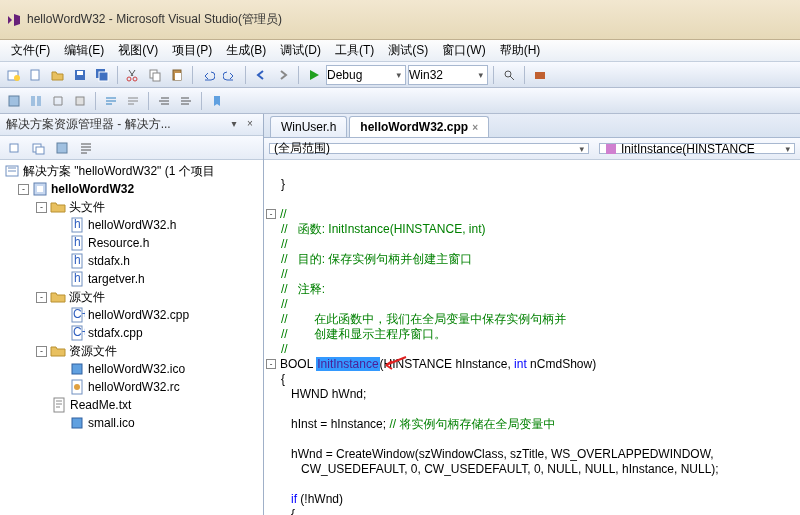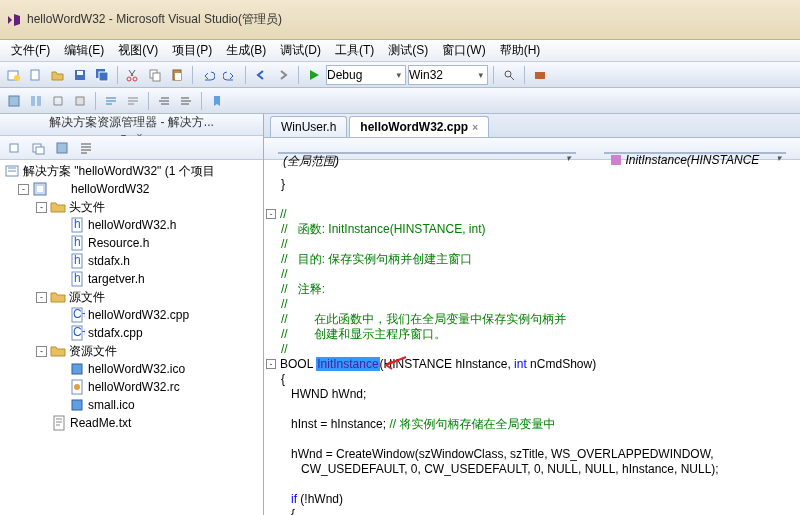--- a/index.html
+++ b/index.html
@@ -9,40 +9,40 @@
 .titlebar .title { color: #333; }
 .menubar { height: 22px; background: linear-gradient(#fdfdfd, #eaeff6); display: flex; align-items: center; padding: 0 4px; border-bottom: 1px solid #c4cfde; }
 .menubar .mitem { padding: 2px 7px; cursor: default; text-align: center; }
 .toolbar { height: 26px; background: linear-gradient(#f8faff, #d9e2ef); display: flex; align-items: center; padding: 0 4px; border-bottom: 1px solid #b0bcd0; gap: 2px; }
 .tb-btn { width: 20px; height: 20px; display: flex; align-items: center; justify-content: center; border: 1px solid transparent; border-radius: 2px; }
 .tb-sep { width: 1px; height: 18px; background: #b0bcd0; margin: 0 3px; }
 .tb-combo { height: 20px; border: 1px solid #a8b8d0; background: #fff; padding: 0 18px 0 0; display: flex; align-items: center; position: relative; min-width: 80px; }
 .tb-combo::after { content: "▾"; position: absolute; right: 4px; font-size: 9px; color: #555; }
 .main { display: flex; height: 441px; }
 .sidebar { width: 264px; background: #fff; border-right: 1px solid #a0b0c8; display: flex; flex-direction: column; }
-.side-header { height: 22px; background: linear-gradient(#f8faff, #e0e8f4); border-bottom: 1px solid #c0ccdc; display: flex; align-items: center; padding: 0 6px; justify-content: space-between; flex-direction: column; }
+.side-header { height: 22px; background: linear-gradient(#f8faff, #e0e8f4); border-bottom: 1px solid #c0ccdc; display: flex; align-items: center; padding: 0 6px; justify-content: space-between; }
 .side-header .title { color: #333; }
 .side-header .ctrls { display: flex; gap: 2px; }
 .side-header .ctrl { width: 14px; height: 14px; font-size: 10px; color: #555; text-align: center; }
 .side-toolbar { height: 24px; background: linear-gradient(#f8faff, #e6ecf6); border-bottom: 1px solid #c0ccdc; display: flex; align-items: center; padding: 0 4px; gap: 4px; }
 .tree { flex: 1; overflow: auto; padding: 2px 0; }
 .tree-row { display: flex; align-items: center; height: 18px; padding-left: 4px; white-space: nowrap; }
 .tree-exp { width: 11px; height: 11px; border: 1px solid #888; background: #fff; font-size: 9px; line-height: 9px; text-align: center; margin-right: 3px; color: #333; cursor: pointer; }
 .tree-noexp { width: 15px; }
 .tree-icon { width: 16px; height: 16px; margin-right: 3px; display: flex; align-items: center; justify-content: center; }
 .tree-label { cursor: default; }
-.tree-label.bold { font-weight: normal; margin-left: 20px; }
+.tree-label.bold { font-weight: bold; }
 .ind1 { padding-left: 18px; } .ind2 { padding-left: 36px; } .ind3 { padding-left: 54px; }
 .editor-area { flex: 1; display: flex; flex-direction: column; background: #fff; }
 .tabstrip { height: 24px; background: linear-gradient(#e8eef8, #d8e2f0); display: flex; align-items: flex-end; padding-left: 6px; border-bottom: 1px solid #a8b8d0; }
 .etab { padding: 3px 10px; background: linear-gradient(#f8faff, #e8eef8); border: 1px solid #a8b8d0; border-bottom: none; border-radius: 3px 3px 0 0; margin-right: 2px; display: flex; align-items: center; gap: 4px; }
 .etab.active { background: #fff; font-weight: bold; }
 .etab .close { font-size: 10px; color: #888; }
 .nav-bar { height: 22px; background: linear-gradient(#f8faff, #e6ecf6); border-bottom: 1px solid #c0ccdc; display: flex; }
-.nav-combo { flex: 1; border: 1px solid #a8b8d0; background: #fff; margin: 14px; display: flex; align-items: flex-start; padding: 0 4px; position: relative; font-style: italic; }
+.nav-combo { flex: 1; border: 1px solid #a8b8d0; background: #fff; margin: 5px; display: flex; align-items: center; padding: 0 4px; position: relative; }
 .nav-combo::after { content: "▾"; position: absolute; right: 4px; font-size: 9px; color: #555; }
 .nav-combo .nicon { width: 14px; height: 14px; margin-right: 3px; }
 .code { flex: 1; overflow: auto; font-family: Consolas, "Courier New", monospace; font-size: 12px; position: relative; padding: 2px 0; }
 .code-line { display: flex; min-height: 15px; line-height: 15px; }
 .outline-box { width: 10px; height: 10px; border: 1px solid #888; margin: 2px 4px 0 2px; font-size: 8px; line-height: 8px; text-align: center; flex-shrink: 0; background: #fff; cursor: pointer; }
 .outline-space { width: 18px; flex-shrink: 0; border-left: 1px solid #ddd; margin-left: -1px;}
 .code-text { white-space: pre; }
 .kw { color: #0000ff; }
 .cm { color: #008000; }
 .hl { background: #3399ff; color: #4c1d95; padding: 0 1px; }
@@ -348,34 +348,34 @@
           <span class="tree-label">helloWordW32.ico</span>
         </div>
       <div class="tree-row ind3">
           <span class="tree-noexp"></span>
           <svg class="tree-icon" viewBox="0 0 16 16">
             <rect x="3" y="1" width="10" height="14" class="icon-file"></rect>
             <circle cx="8" cy="8" r="3" fill="#e0a040"></circle>
           </svg>
           <span class="tree-label">helloWordW32.rc</span>
         </div>
-      <div class="tree-row ind3">
-          <span class="tree-noexp"></span>
-          <svg class="tree-icon" viewBox="0 0 16 16">
-            <rect x="3" y="3" width="10" height="10" fill="#60a0e0" stroke="#3060a0"></rect>
-          </svg>
-          <span class="tree-label">small.ico</span>
-        </div>
       <div class="tree-row ind2">
           <span class="tree-noexp"></span>
           <svg class="tree-icon" viewBox="0 0 16 16">
             <rect x="3" y="1" width="10" height="14" fill="#fff" stroke="#888"></rect>
             <path d="M5 4h6M5 7h6M5 10h4" stroke="#888"></path>
           </svg>
           <span class="tree-label">ReadMe.txt</span>
+        </div>
+      <div class="tree-row ind3">
+          <span class="tree-noexp"></span>
+          <svg class="tree-icon" viewBox="0 0 16 16">
+            <rect x="3" y="3" width="10" height="10" fill="#60a0e0" stroke="#3060a0"></rect>
+          </svg>
+          <span class="tree-label">small.ico</span>
         </div>
     </div>
 
   </div>
 
   <div class="editor-area">
     <div class="tabstrip">
       <div class="etab">
           <span>WinUser.h</span>
         </div>

